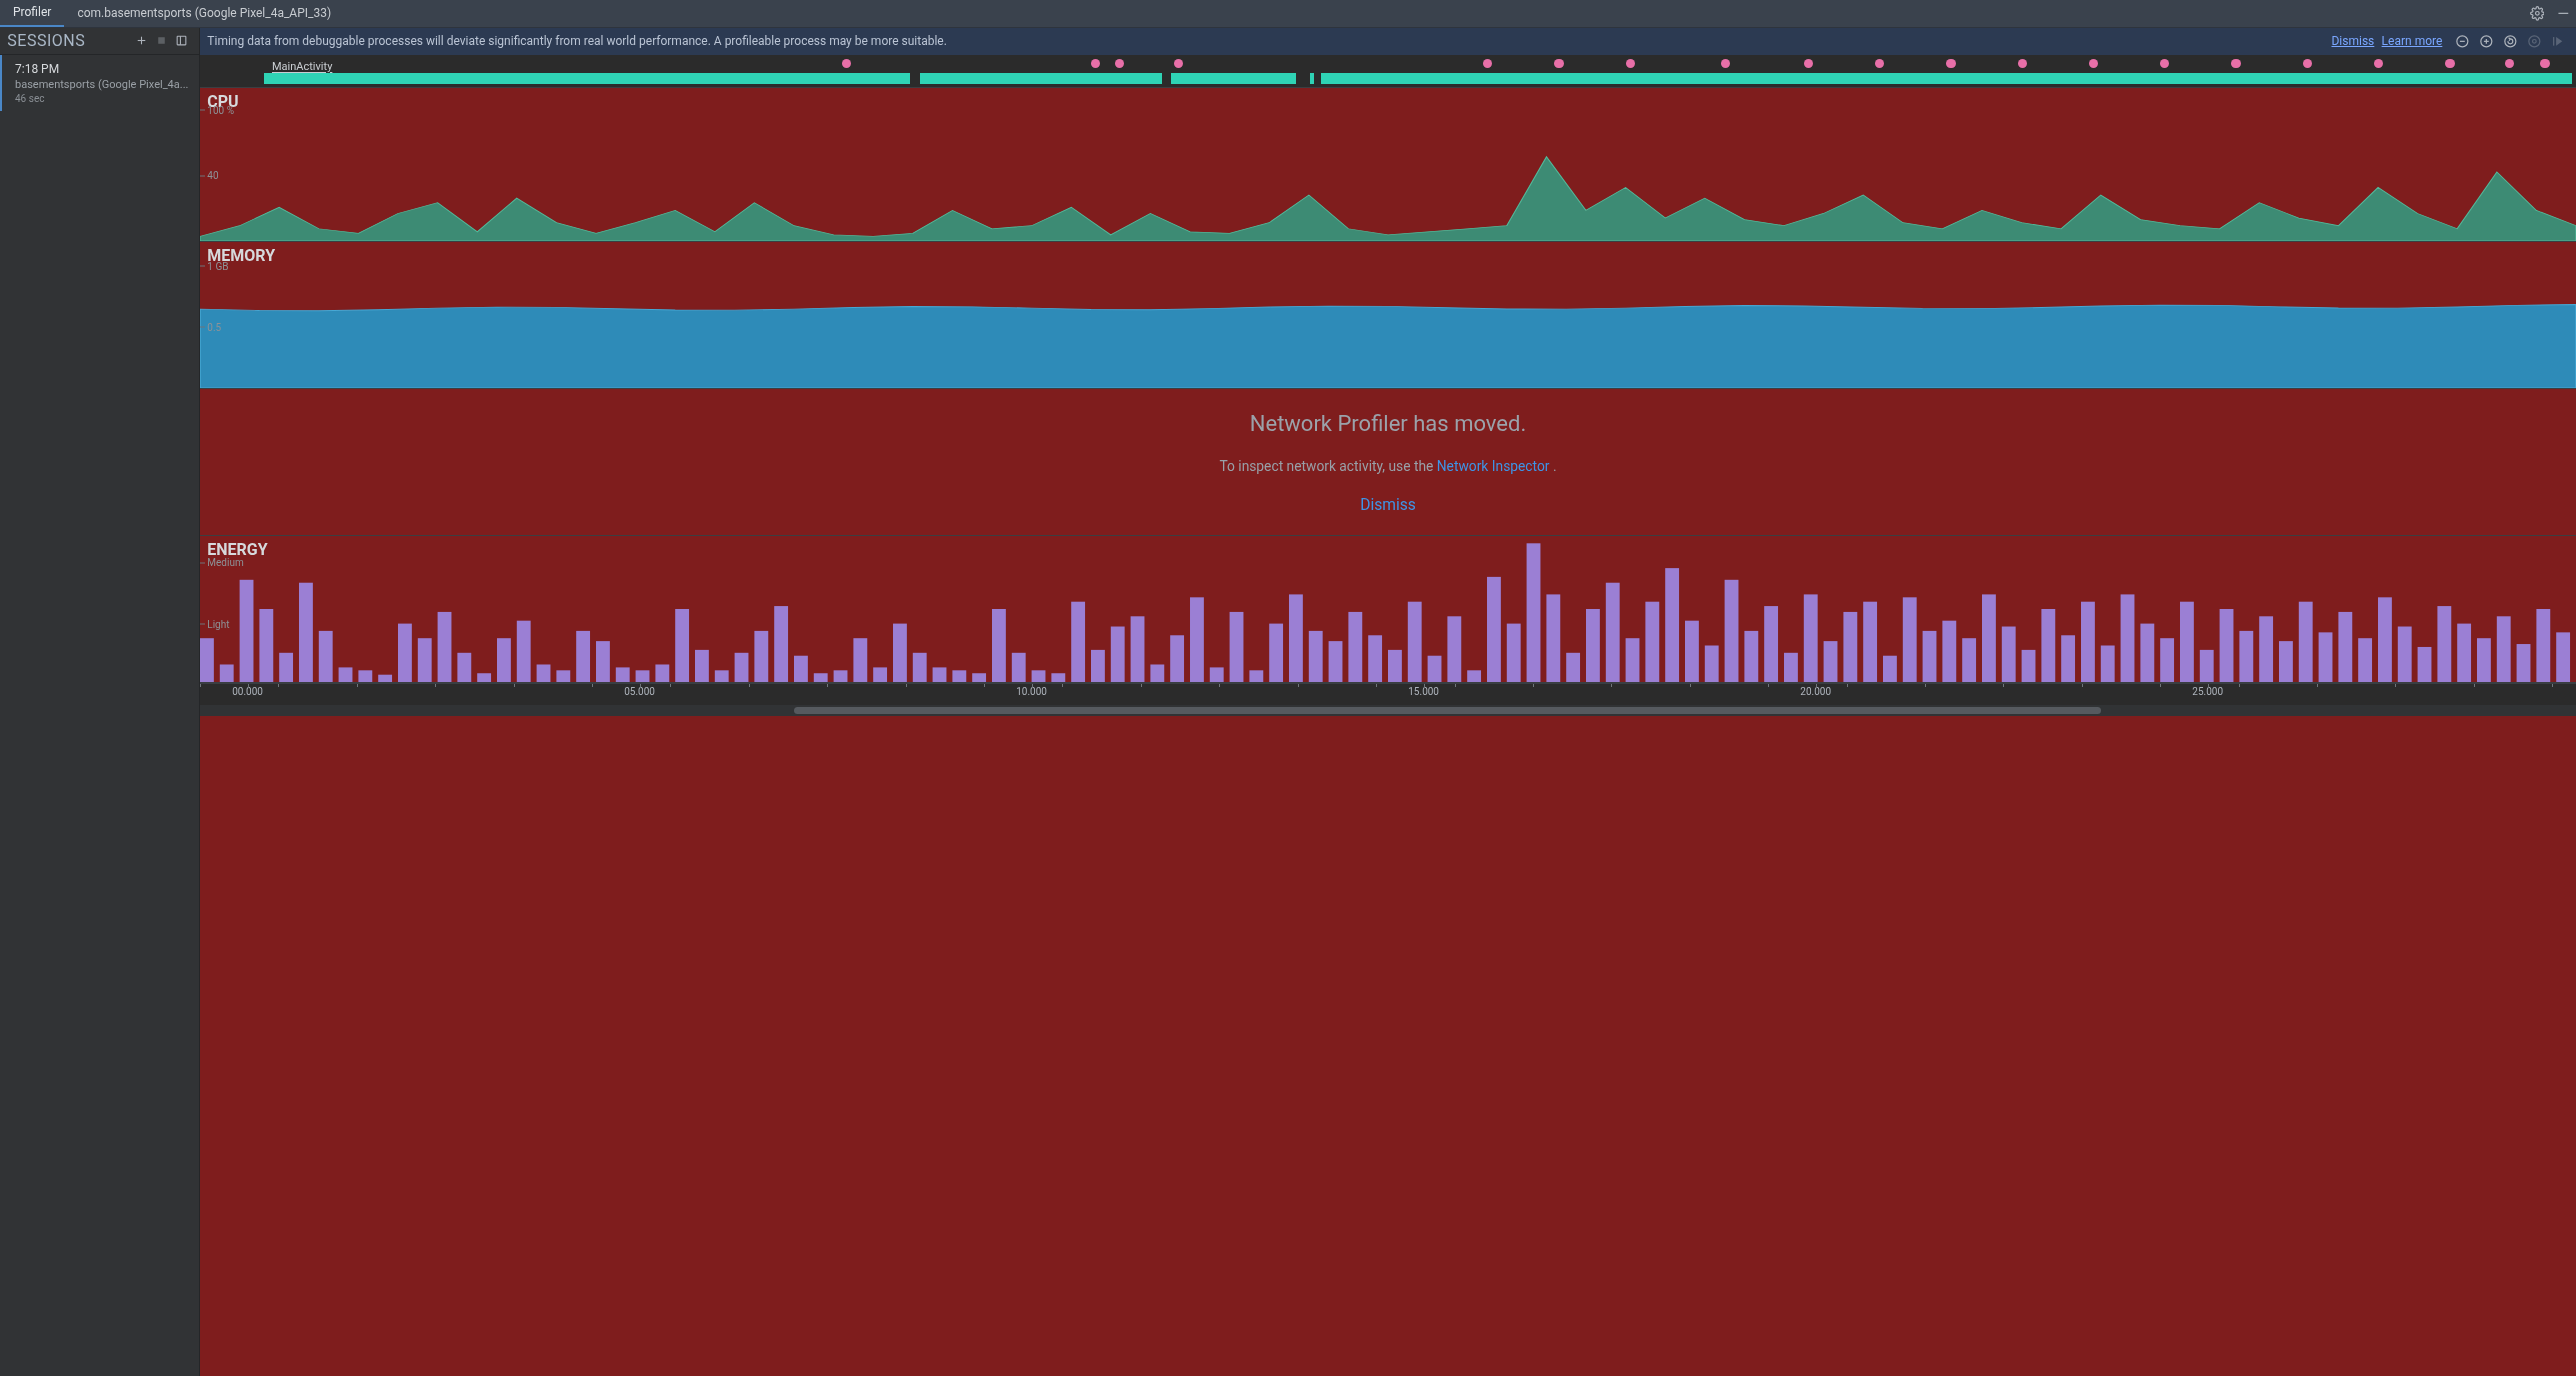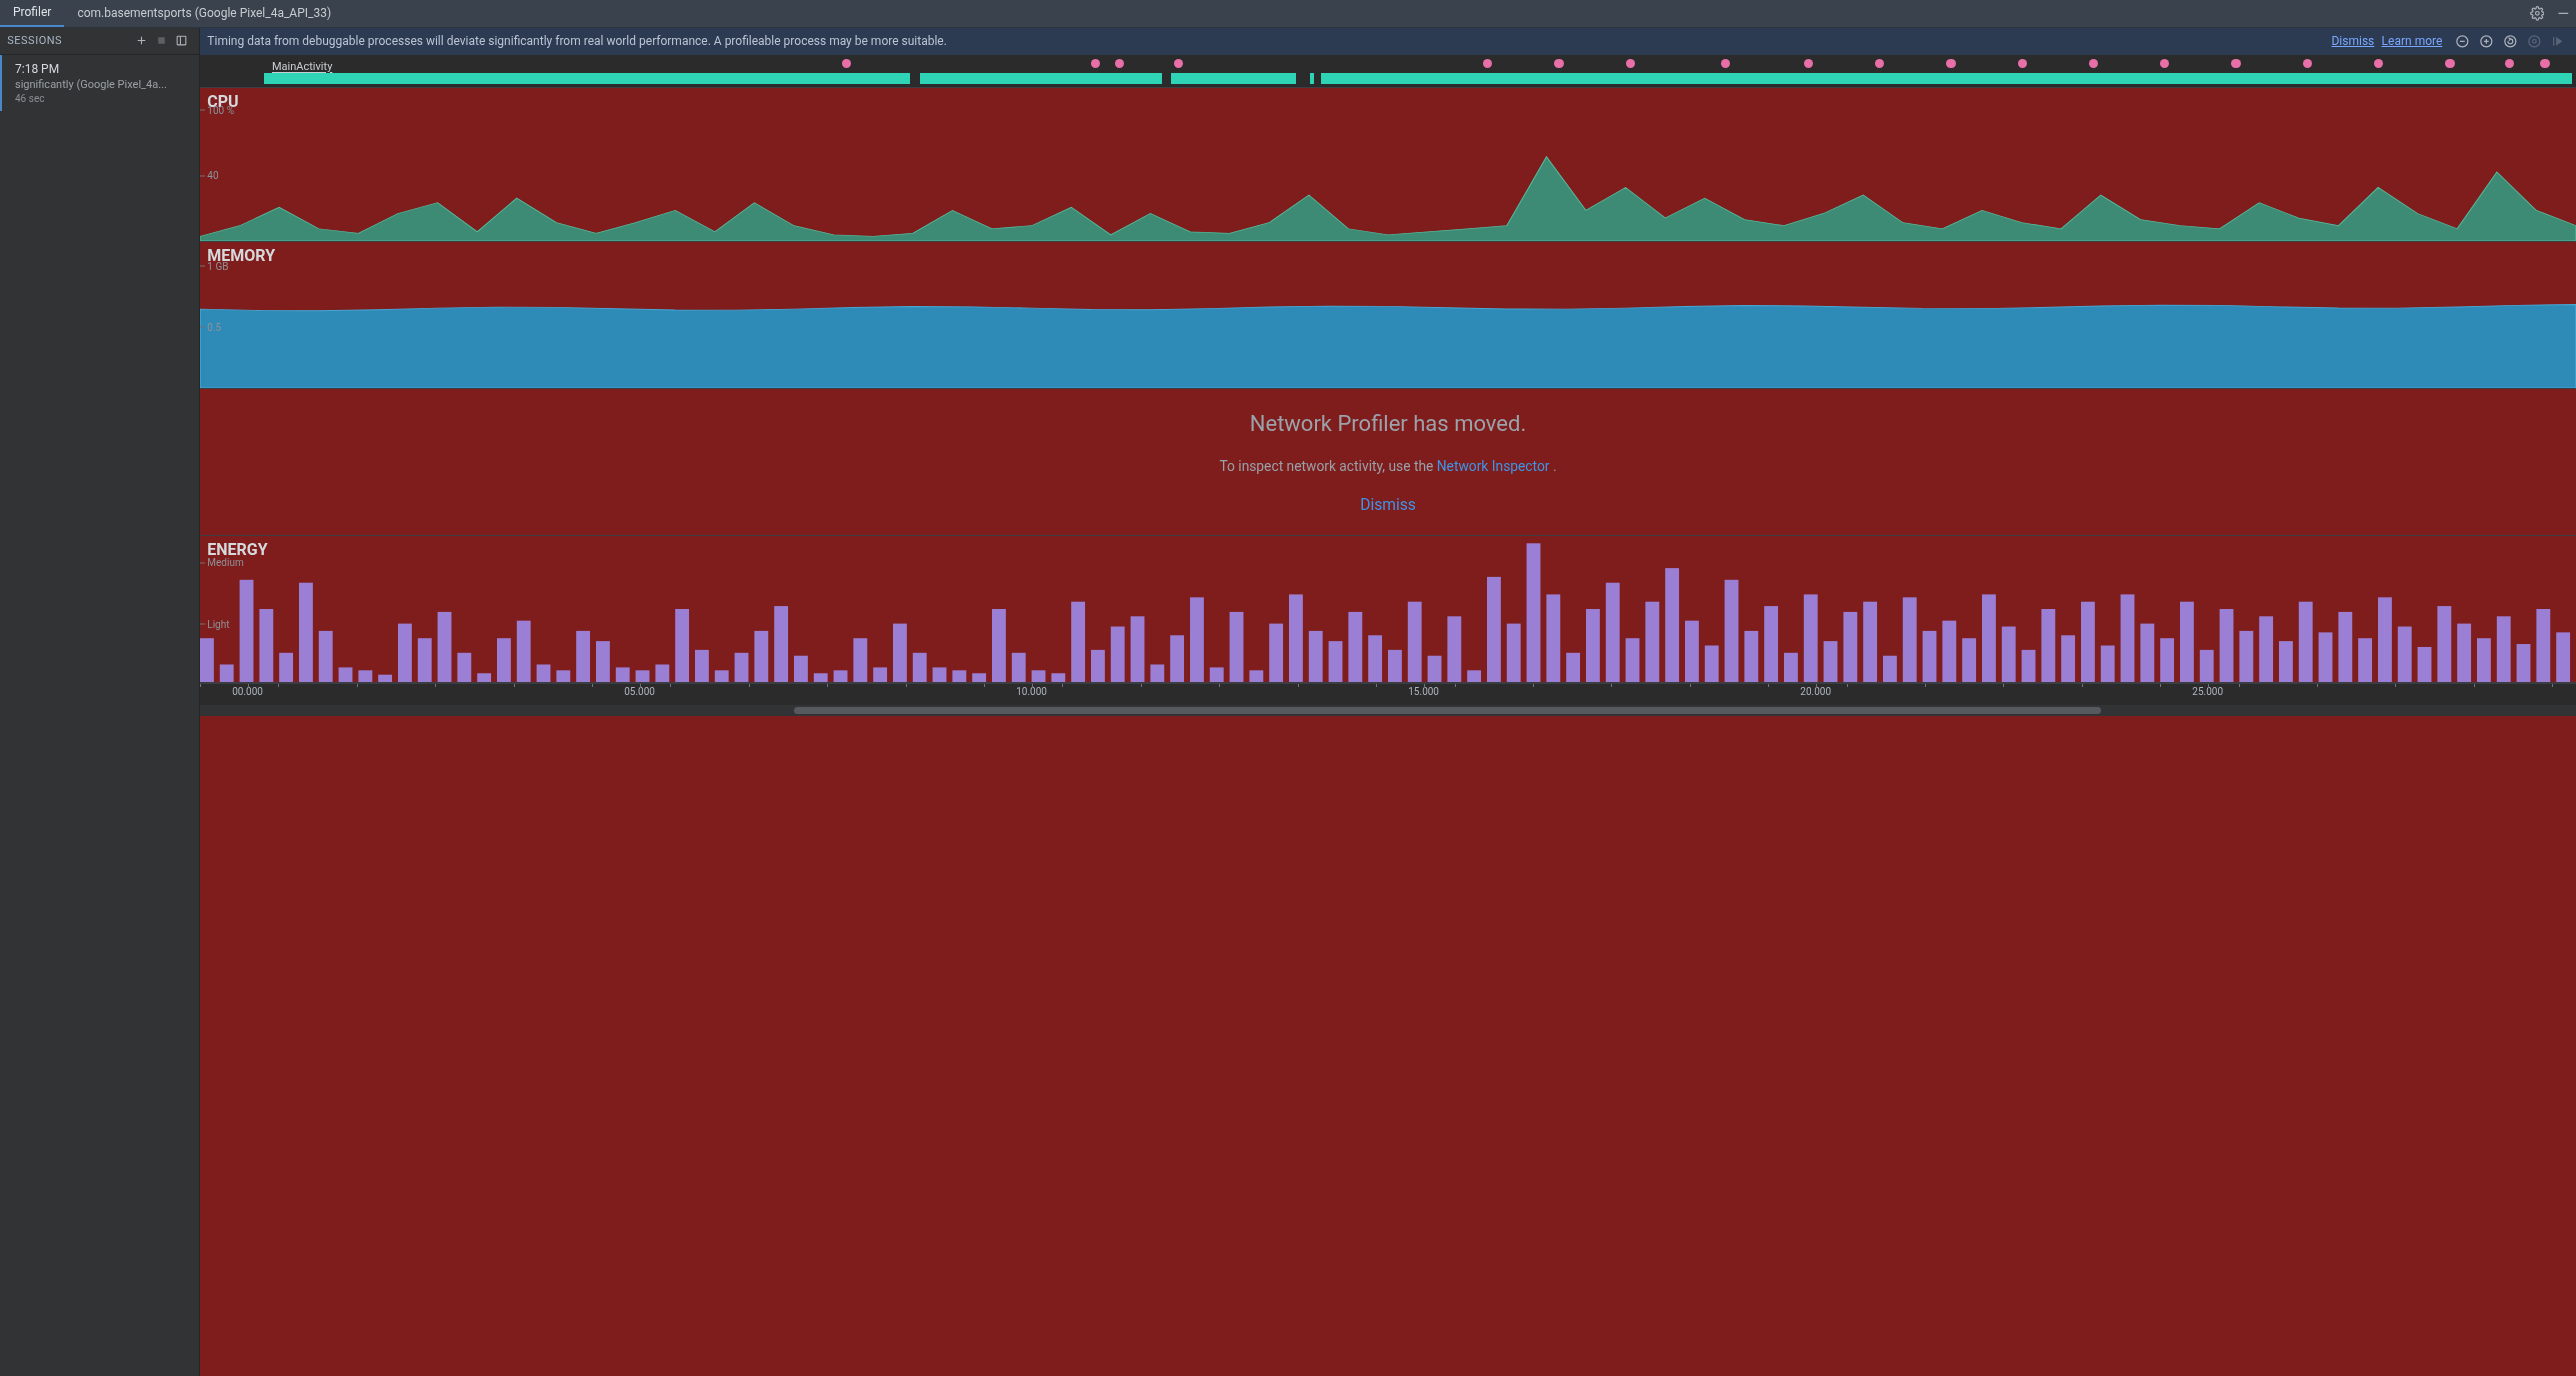--- a/index.html
+++ b/index.html
@@ -62,21 +62,21 @@
     display: flex;
     flex-direction: column;
     flex: 0 0 auto;
   }
   .sessions-hdr {
     height: 27.6px;
     display: flex;
     align-items: center;
     padding: 0 7.3px;
     border-bottom: 0.9px solid #242628;
-    font-size: 11px;
+    font-size: 16px;
     letter-spacing: 0.5px;
     color: #a9b7c6;
   }
   .sessions-hdr .lbl { flex: 1; }
   .sessions-hdr .btn {
     width: 20px; height: 20px;
     display: flex; align-items: center; justify-content: center;
     color: #aeb4bc;
     cursor: pointer;
   }
@@ -313,21 +313,21 @@
       </span>
       <span class="btn">
         <svg viewBox="0 0 24 24" fill="none" stroke="currentColor" stroke-width="2">
             <rect x="4" y="4" width="16" height="16" rx="1"></rect>
             <line x1="10" y1="4" x2="10" y2="20"></line>
           </svg>
       </span>
     </div>
     <div class="session-item">
       <div class="time">7:18 PM</div>
-      <div class="name">significantly (Google Pixel_4a...</div>
+      <div class="name">basementsports (Google Pixel_4a...</div>
       <div class="dur">46 sec</div>
     </div>
   </div>
 
   <div class="content">
 
     <div class="banner">
       <span class="msg">Timing data from debuggable processes will deviate significantly from real world performance. A profileable process may be more suitable.</span>
       <a>Dismiss</a>
       <a>Learn more</a>

